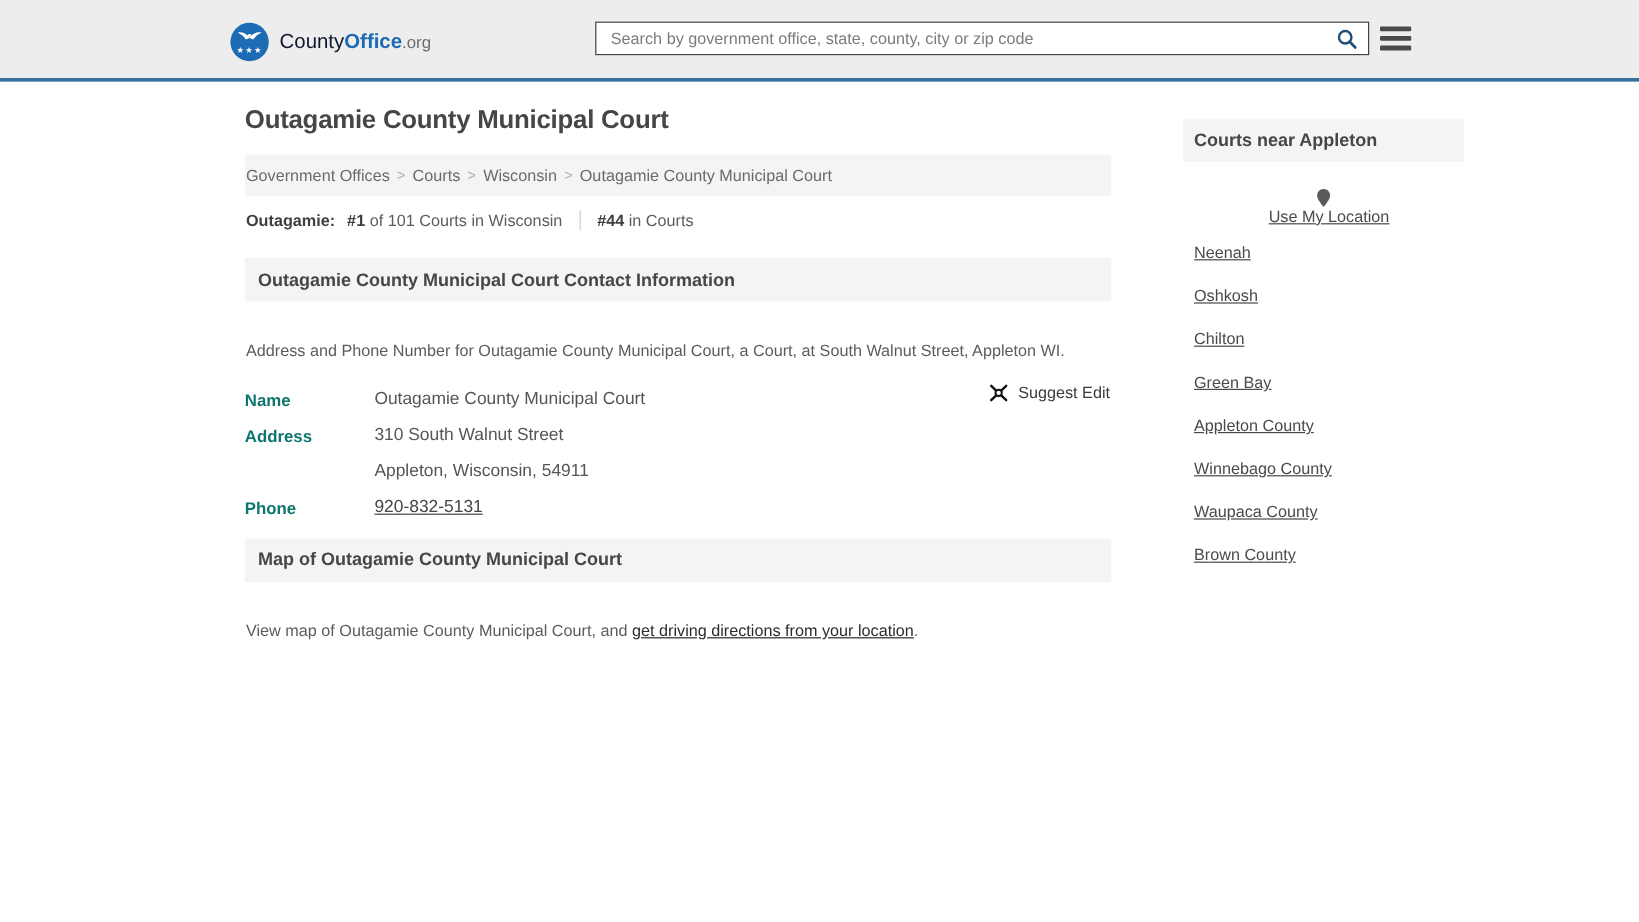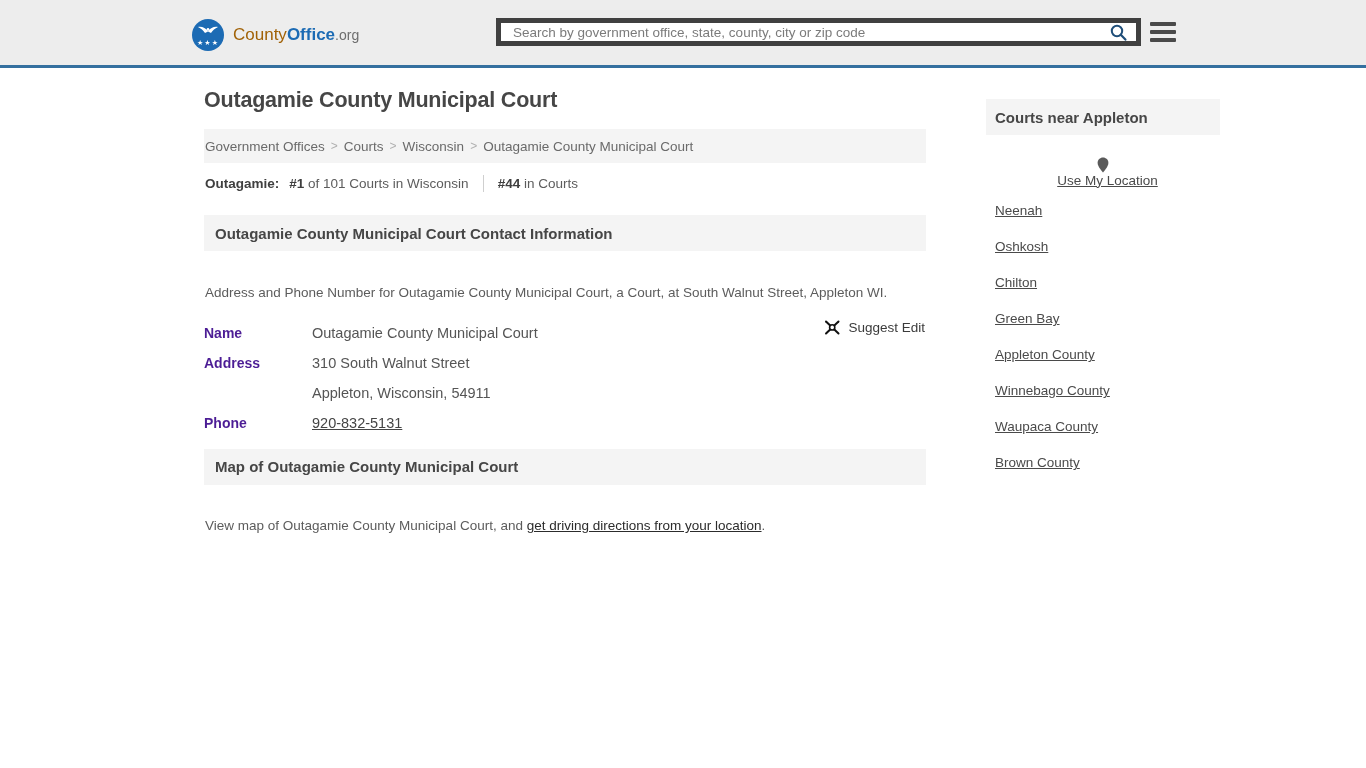--- a/index.html
+++ b/index.html
@@ -64,32 +64,32 @@
     color: #ffffff;
   }
   .brand-text {
     margin-left: 9px;
     font-size: 17px;
     line-height: 20px;
     color: #333333;
     white-space: nowrap;
     font-weight: 400;
   }
-  .brand-text .b-county { color: #a16207; }
+  .brand-text .b-county { color: #0f172a; }
   .brand-text .b-office { color: #1c6bb4; font-weight: bold; }
   .brand-text .b-org { color: #6d6d6d; font-size: 14px; }
 
   .search-wrap {
     position: absolute;
     left: 496px;
     top: 18px;
     width: 645px;
     height: 28px;
     background: #ffffff;
-    border: 5px solid #404040;
+    border: 1px solid #404040;
     display: flex;
     align-items: center;
   }
   .search-input {
     flex: 1 1 auto;
     height: 26px;
     border: 0;
     outline: none;
     padding: 0 8px 0 12px;
     font-family: "Liberation Sans", sans-serif;
@@ -229,21 +229,21 @@
   .info-row {
     display: flex;
     align-items: flex-start;
     min-height: 30px;
     padding-top: 2px;
   }
   .info-label {
     flex: 0 0 108px;
     font-size: 14px;
     font-weight: bold;
-    color: #4c1d95;
+    color: #0f766e;
     line-height: 28px;
   }
   .info-value {
     font-size: 14.5px;
     color: #555555;
     line-height: 28px;
   }
   .info-value a {
     color: #454545;
     text-decoration: underline;

